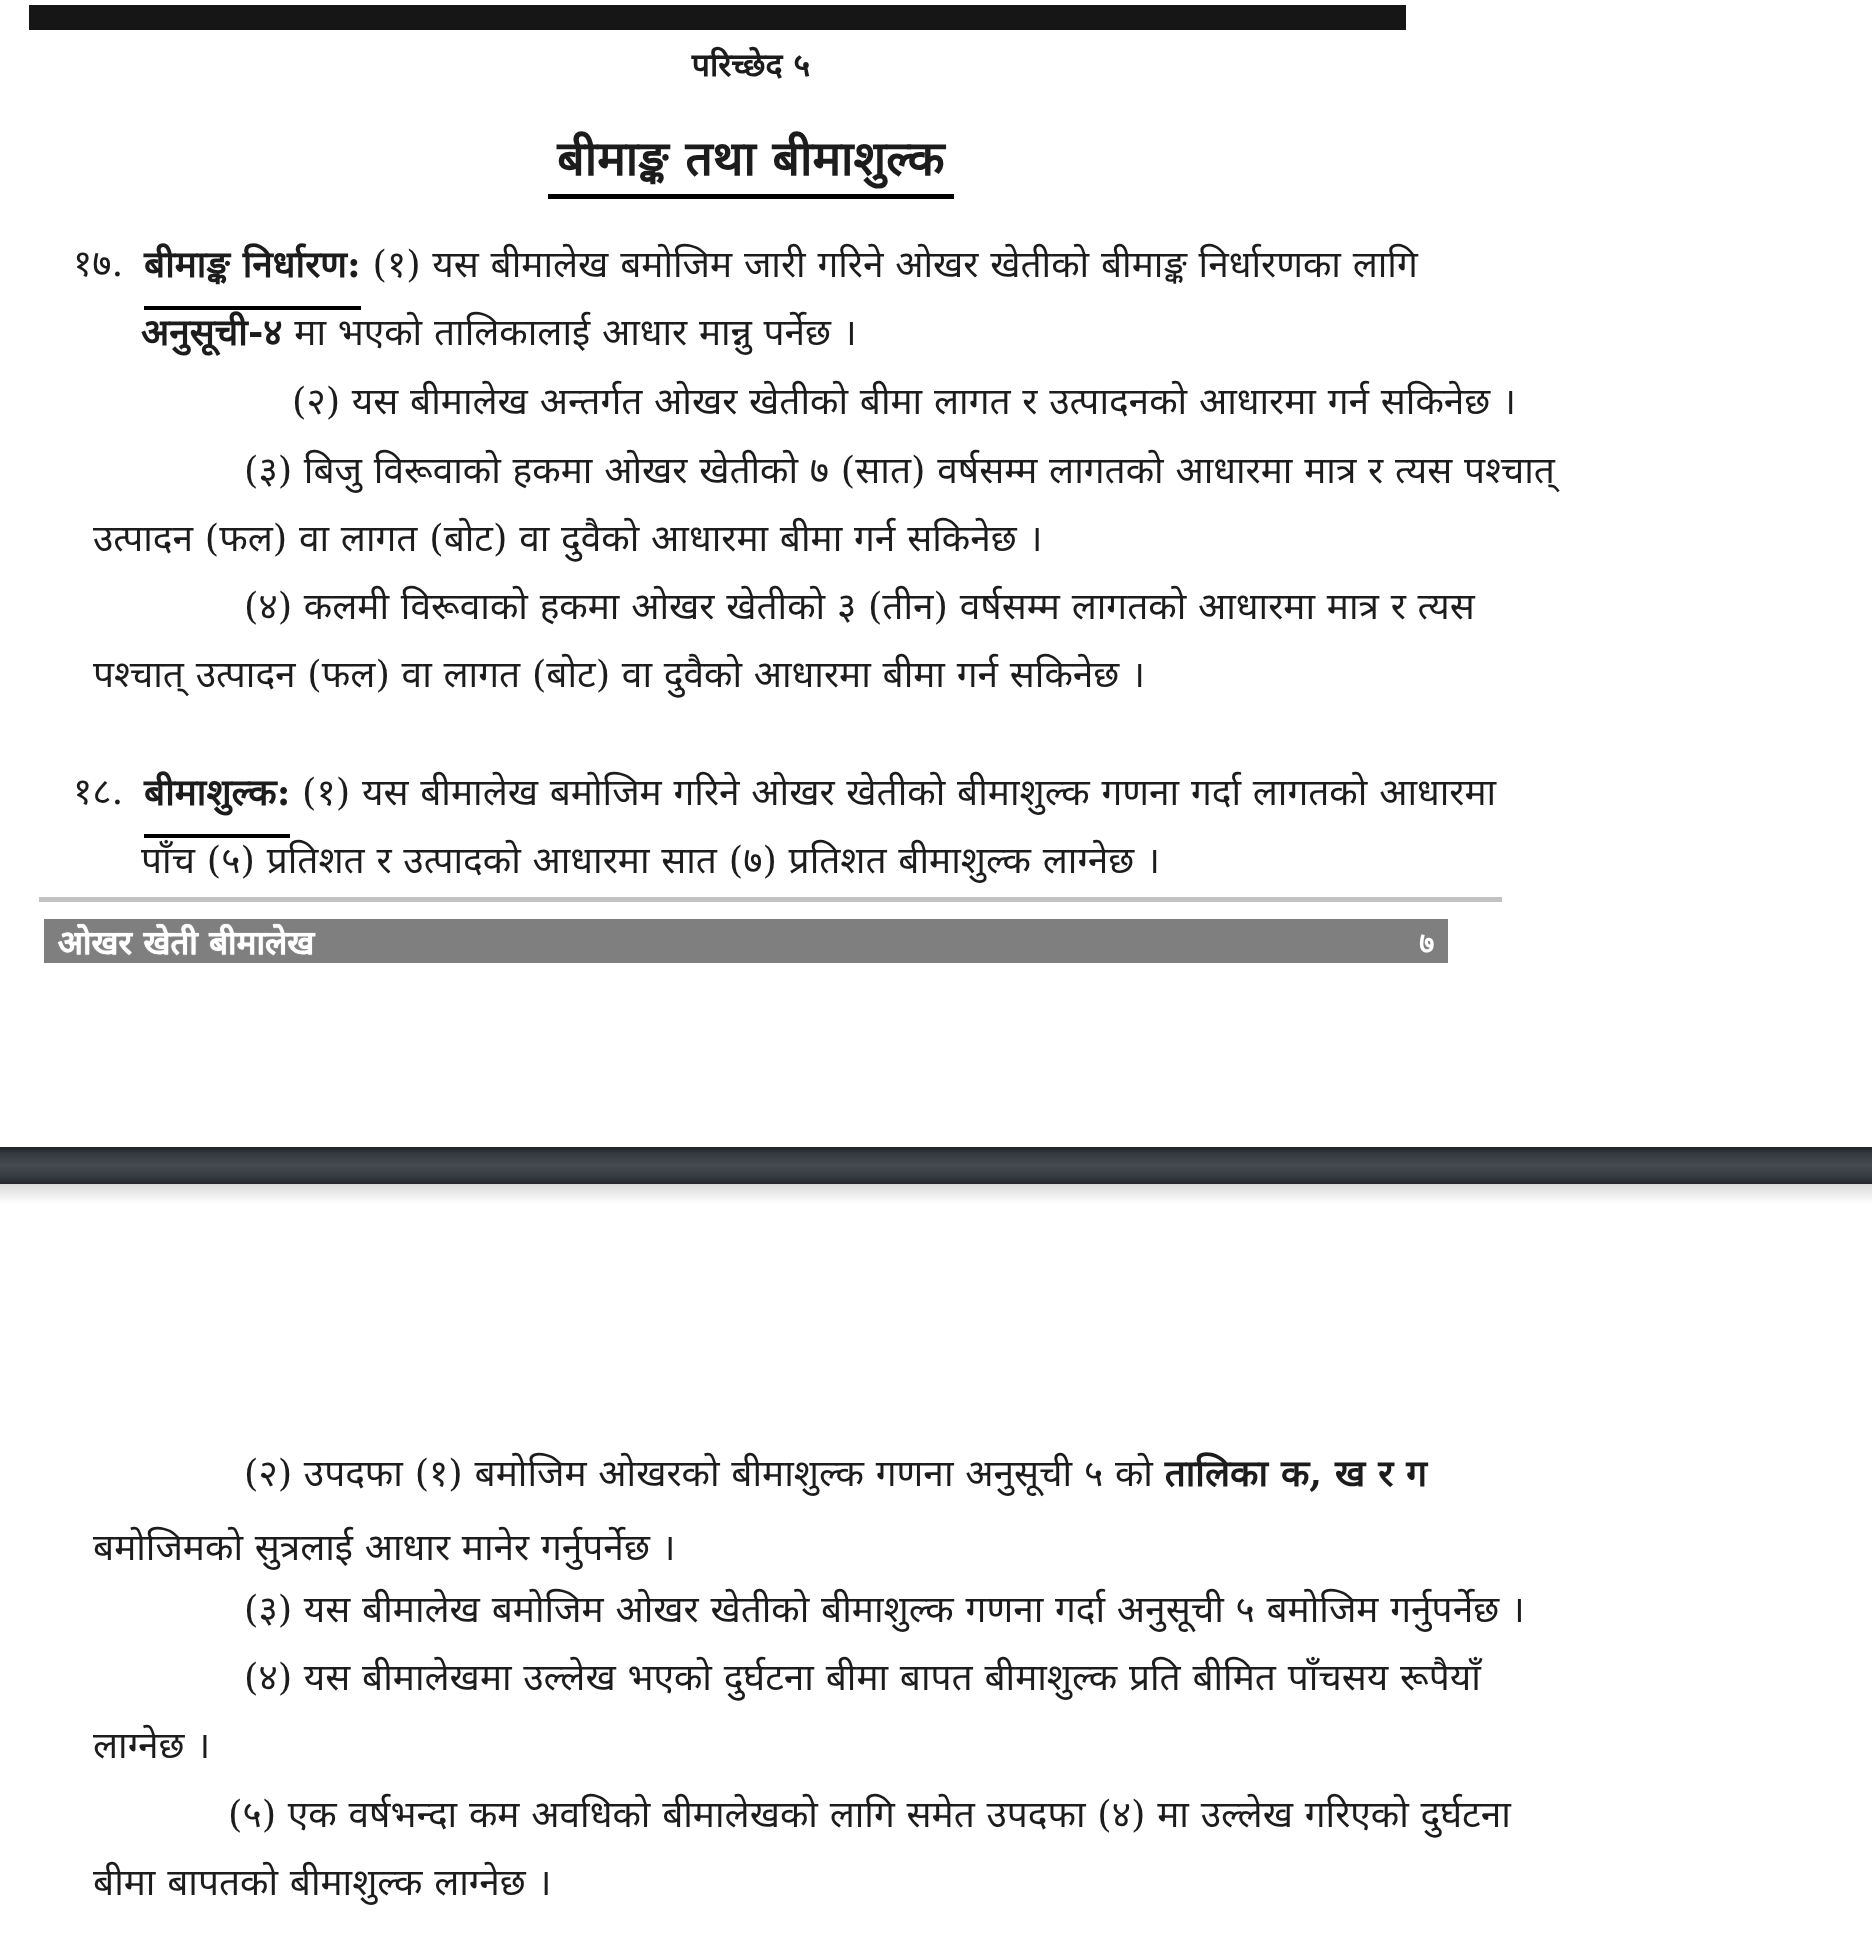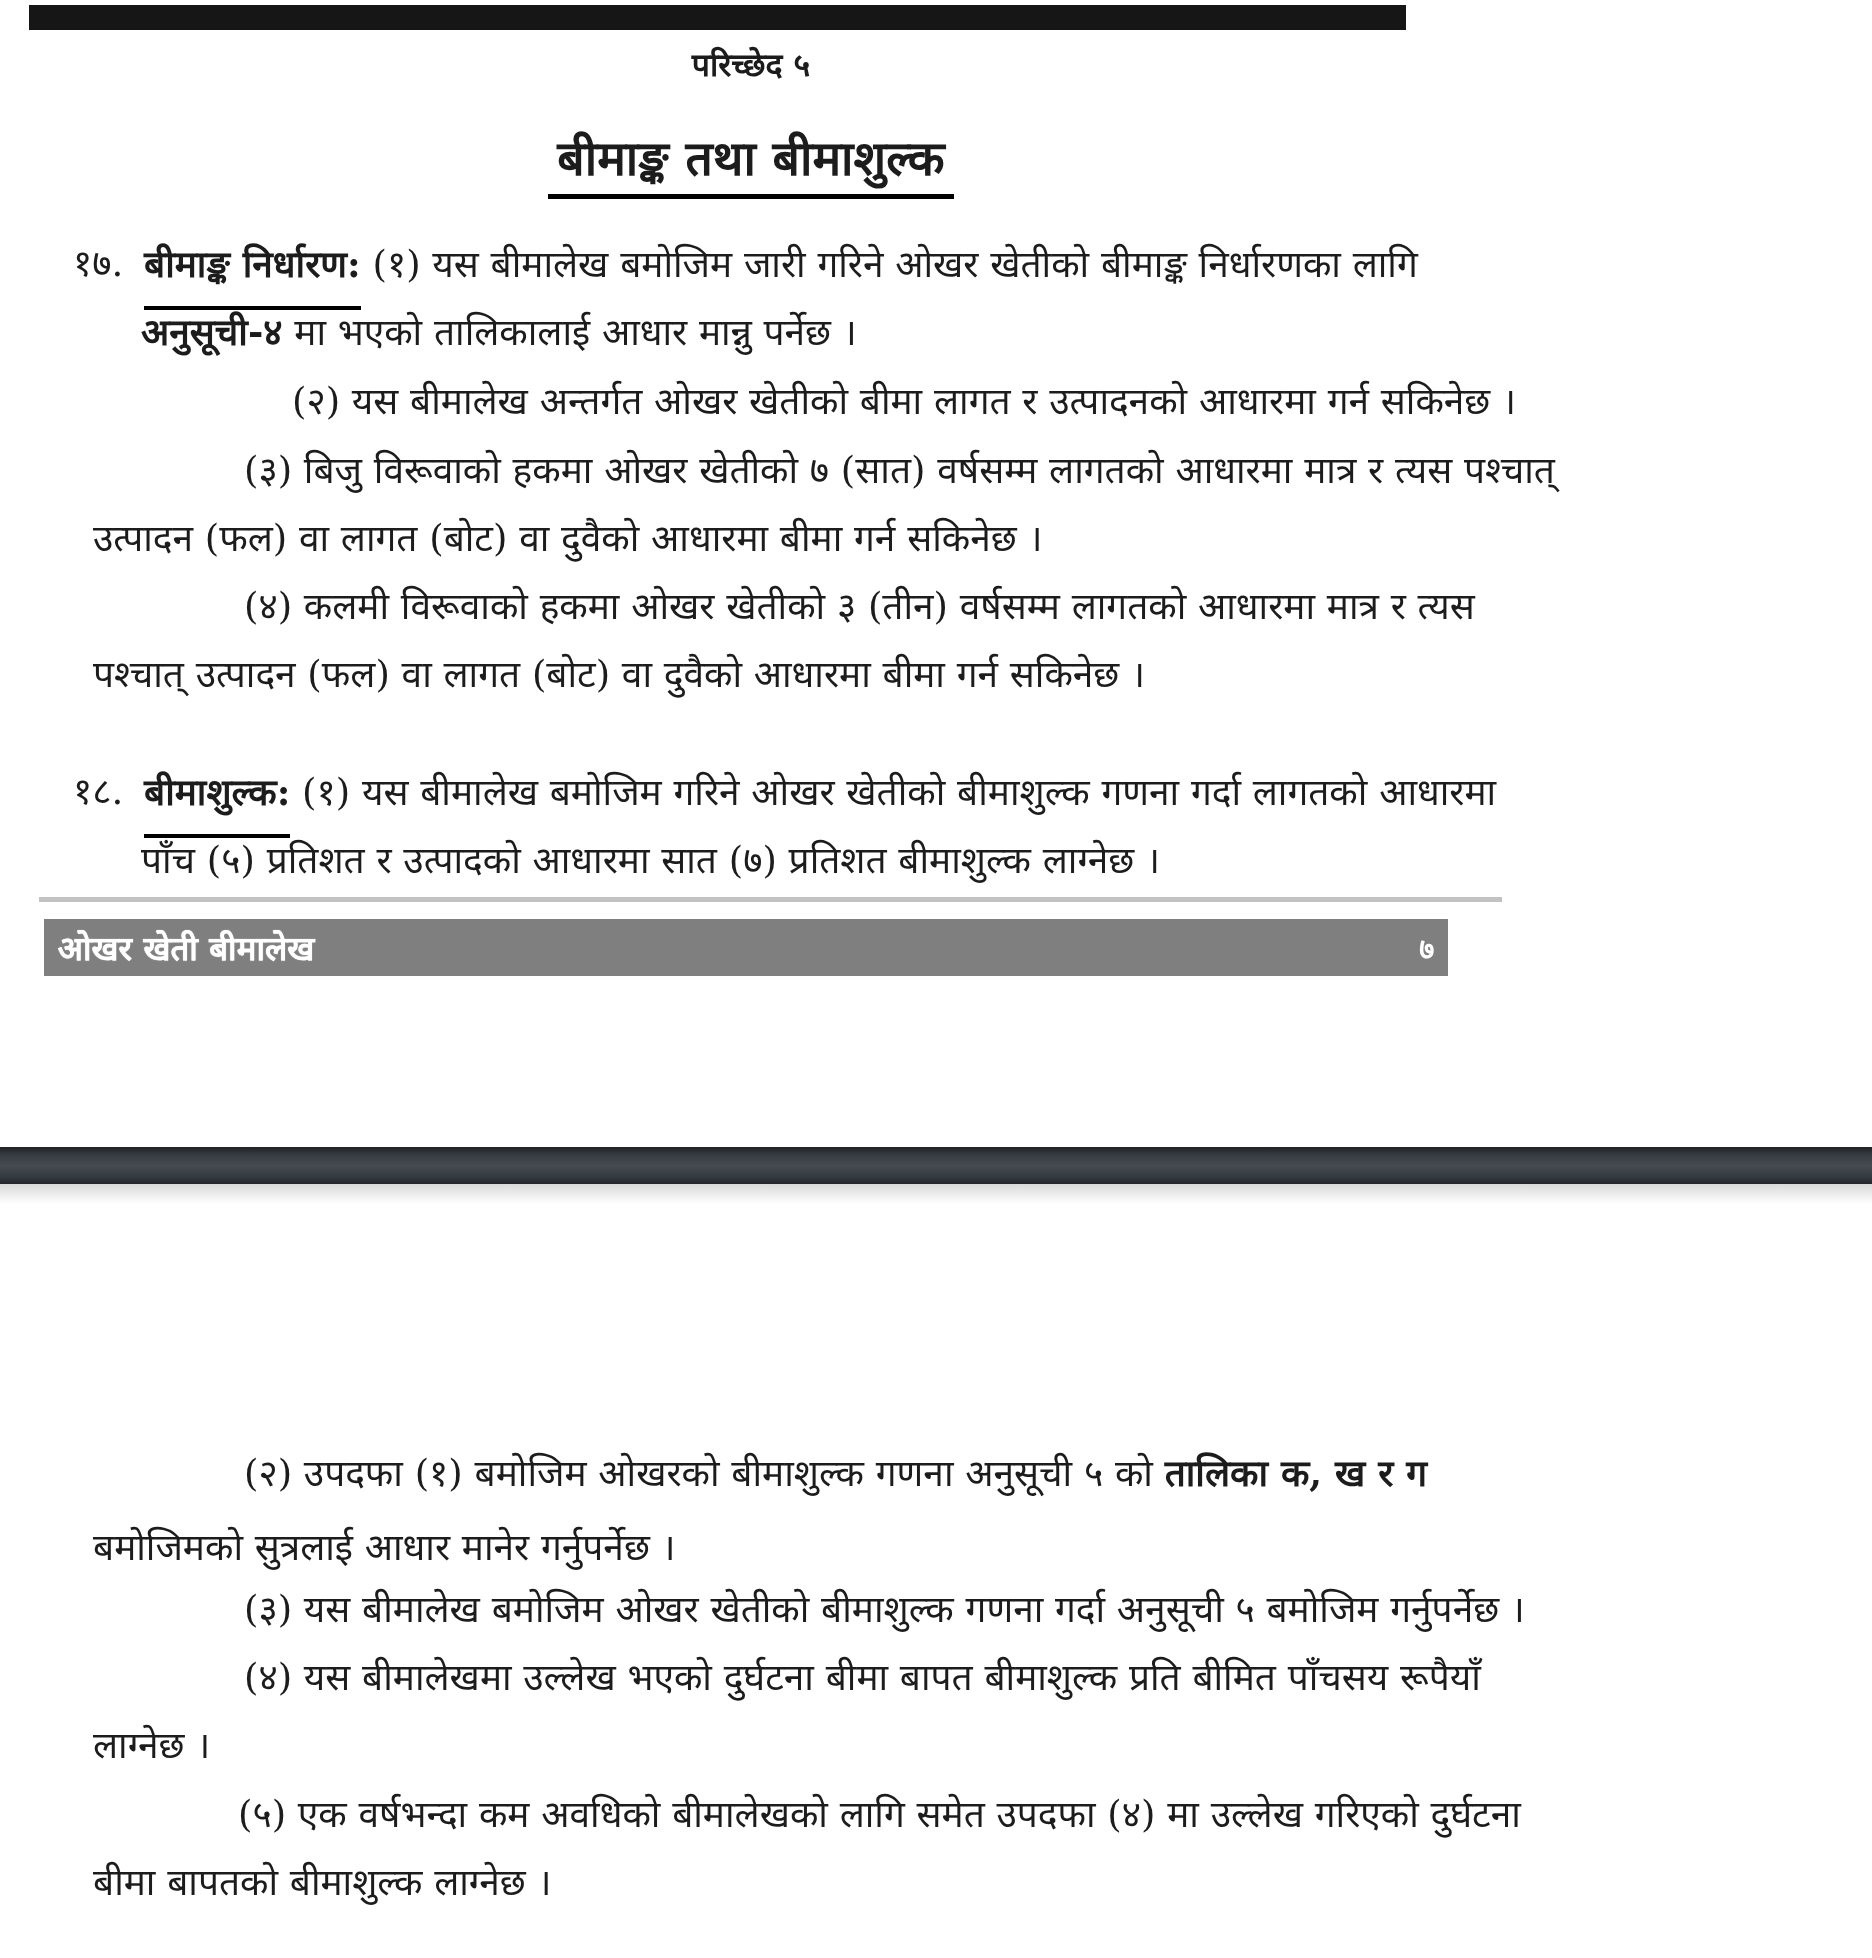--- a/index.html
+++ b/index.html
@@ -54,21 +54,21 @@
     left: 39px;
     top: 897px;
     width: 1463px;
     height: 4.9px;
     background: #c2c2c2;
   }
   .footer-bar {
     left: 44px;
     top: 919px;
     width: 1404px;
-    height: 57px;
+    height: 44px;
     background: #7f7f7f;
     display: flex;
     align-items: center;
     justify-content: space-between;
     padding: 0 13.7px 0 13.7px;
     box-sizing: border-box;
   }
   .footer-label {
     color: #ffffff;
     font-weight: bold;
@@ -137,15 +137,15 @@
 <div class="abs page-separator"></div>
 <div class="abs separator-shadow"></div>
 
 <div class="line" style="top:1449px; left:244px;">
   <span>(२) उपदफा (१) बमोजिम ओखरको बीमाशुल्क गणना अनुसूची ५ को </span><span class="bold">तालिका क, ख र ग</span>
 </div>
 <div class="line" style="top:1517px; left:93px;margin-top:7px;">बमोजिमको सुत्रलाई आधार मानेर गर्नुपर्नेछ ।</div>
 <div class="line" style="top:1586px; left:244px;">(३) यस बीमालेख बमोजिम ओखर खेतीको बीमाशुल्क गणना गर्दा अनुसूची ५ बमोजिम गर्नुपर्नेछ ।</div>
 <div class="line" style="top:1654px; left:244px;">(४) यस बीमालेखमा उल्लेख भएको दुर्घटना बीमा बापत बीमाशुल्क प्रति बीमित पाँचसय रूपैयाँ</div>
 <div class="line" style="top:1722px; left:93px;">लाग्नेछ ।</div>
-<div class="line" style="top:1791px; left:238px;">(५) एक वर्षभन्दा कम अवधिको बीमालेखको लागि समेत उपदफा (४) मा उल्लेख गरिएको दुर्घटना</div>
+<div class="line" style="top:1791px; left:228px;">(५) एक वर्षभन्दा कम अवधिको बीमालेखको लागि समेत उपदफा (४) मा उल्लेख गरिएको दुर्घटना</div>
 <div class="line" style="top:1859px; left:93px;">बीमा बापतको बीमाशुल्क लाग्नेछ ।</div>
 
 
 </body></html>

